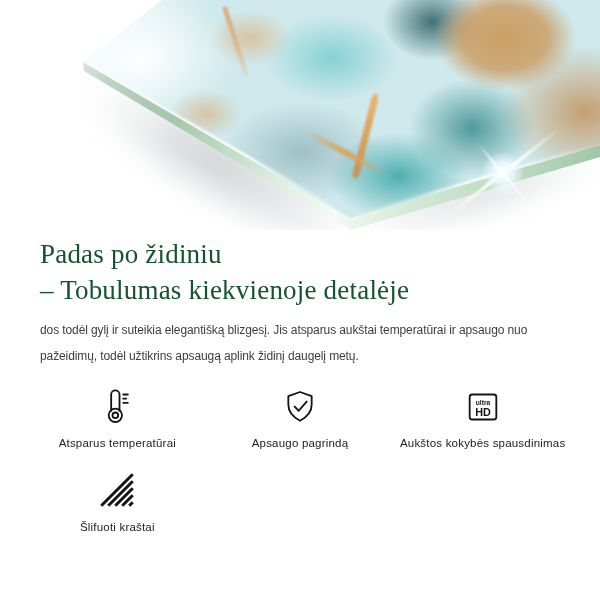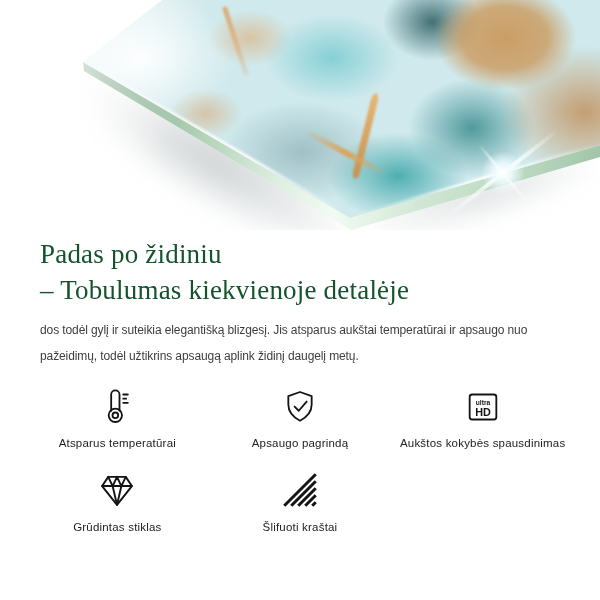--- a/index.html
+++ b/index.html
@@ -140,31 +140,20 @@
     <div class="icon-box">
       <svg width="42" height="40" viewBox="0 0 48 48">
         <rect x="8" y="9" width="32" height="30" rx="3"></rect>
         <text x="24" y="21" text-anchor="middle" class="hd-small">ultra</text>
         <text x="24" y="34.5" text-anchor="middle" class="hd-big">HD</text>
       </svg>
     </div>
     <div class="feature-label">Aukštos kokybės spausdinimas</div>
   </div>
 
-  <div class="feature">
-    <div class="icon-box">
-      <svg width="42" height="42" viewBox="0 0 48 48">
-        <path d="M14 9 h20 l7 10.5 L24 41 L7 19.5 Z"></path>
-        <path d="M7 19.5 h34"></path>
-        <path d="M14 9 l5 10.5 L24 9 l5 10.5 L34 9"></path>
-        <path d="M19 19.5 L24 41 L29 19.5"></path>
-      </svg>
-    </div>
-    <div class="feature-label">Grūdintas stiklas</div>
-  </div>
 
   <div class="feature">
     <div class="icon-box">
       <svg width="42" height="42" viewBox="0 0 48 48" style="stroke-linecap:butt">
         <path d="M6 42 L42 6" stroke-width="3.4"></path>
         <path d="M14 42 L42 14" stroke-width="3.4"></path>
         <path d="M22 42 L42 22" stroke-width="3.4"></path>
         <path d="M30 42 L42 30" stroke-width="3.4"></path>
         <path d="M38 42 L42 38" stroke-width="3.4"></path>
       </svg>

